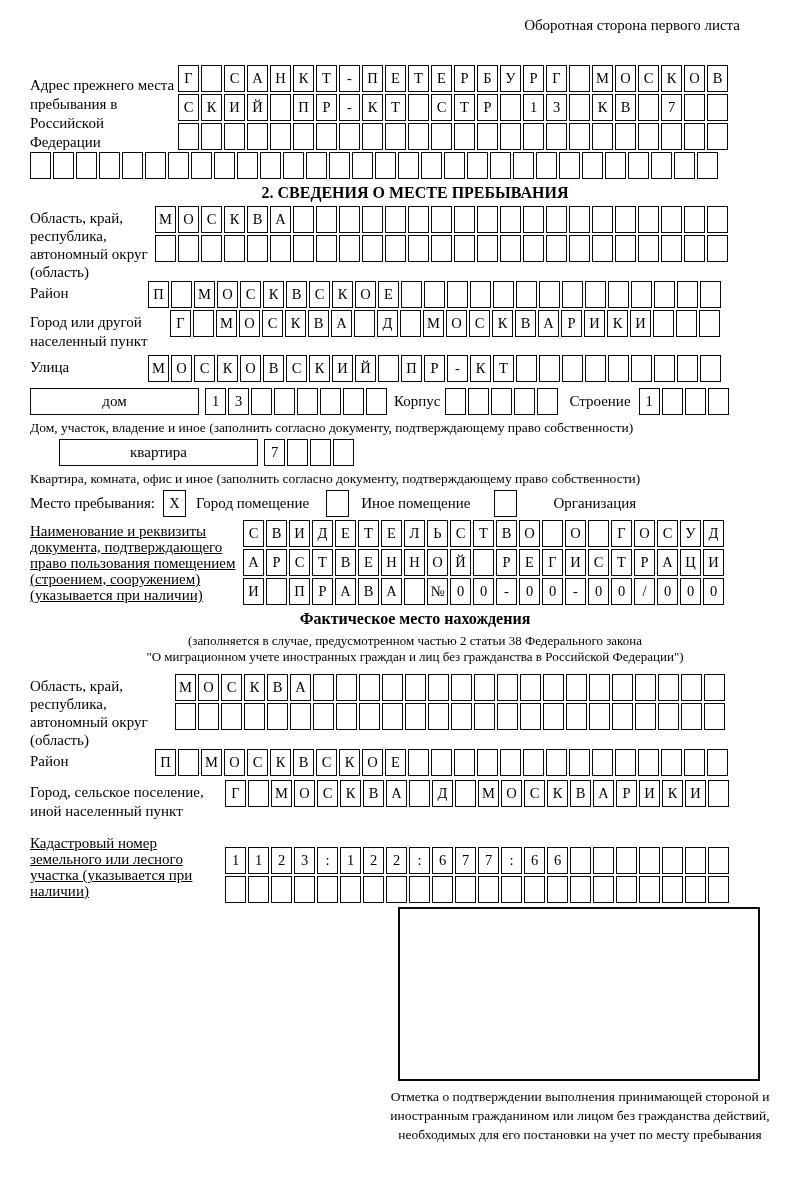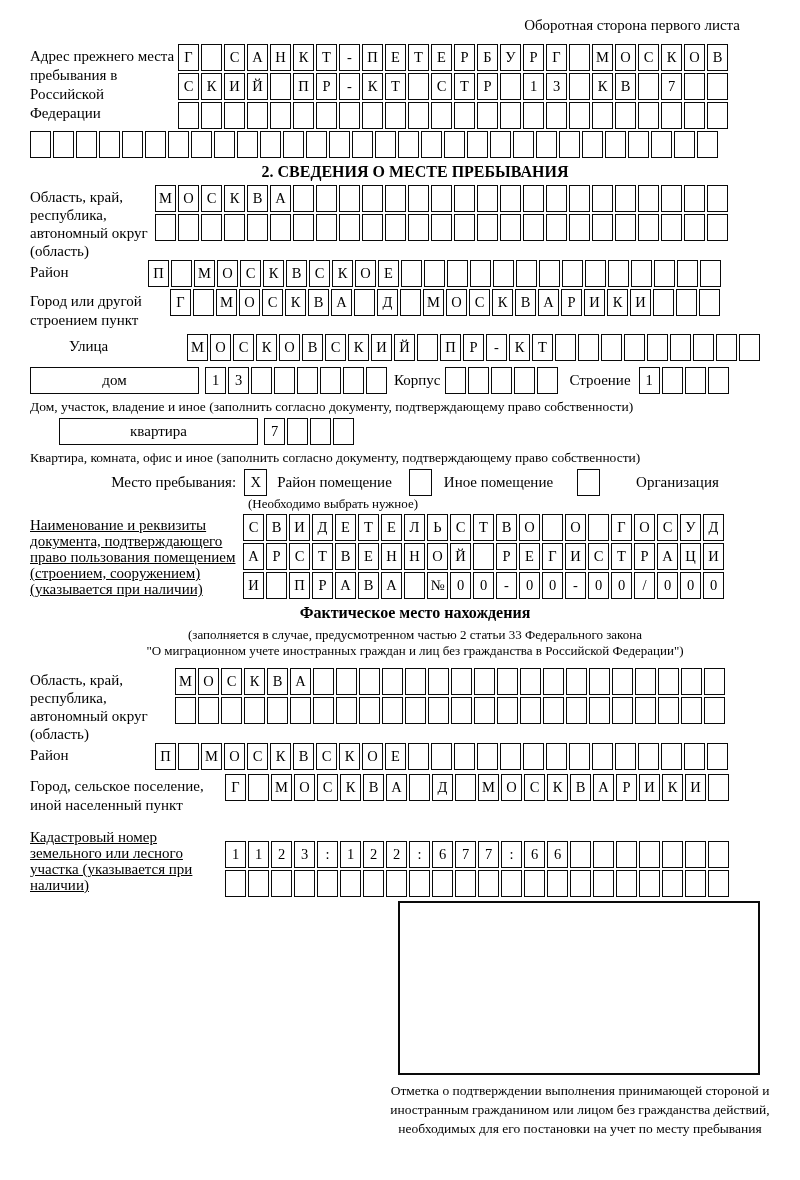--- a/index.html
+++ b/index.html
@@ -46,21 +46,21 @@
     font-size:13.5px;line-height:19px;
   }
 </style>
 </head>
 <body>
 
 <div class="page">
 
   <div class="header-note">Оборотная сторона первого листа</div>
 
-  <div class="field" style="margin-top:9px;">
+  <div class="field" style="margin-top:30px;align-items:flex-end;">
     <div class="flabel" style="width:148px;">Адрес прежнего места пребывания в Российской Федерации</div>
     <div class="rows">
       <div class="boxrow">
           <span class="cell">Г</span>
           <span class="cell"></span>
           <span class="cell">С</span>
           <span class="cell">А</span>
           <span class="cell">Н</span>
           <span class="cell">К</span>
           <span class="cell">Т</span>
@@ -258,21 +258,21 @@
           <span class="cell"></span>
           <span class="cell"></span>
           <span class="cell"></span>
           <span class="cell"></span>
           <span class="cell"></span>
         </div>
       </div>
   </div>
 
   <div class="field" style="margin-top:0;">
-    <div class="flabel" style="width:140px;">Город или другой строением пункт</div>
+    <div class="flabel" style="width:140px;">Город или другой населенный пункт</div>
     <div class="rows">
         <div class="boxrow">
           <span class="cell">Г</span>
           <span class="cell"></span>
           <span class="cell">М</span>
           <span class="cell">О</span>
           <span class="cell">С</span>
           <span class="cell">К</span>
           <span class="cell">В</span>
           <span class="cell">А</span>
@@ -289,21 +289,21 @@
           <span class="cell">И</span>
           <span class="cell">К</span>
           <span class="cell">И</span>
           <span class="cell"></span>
           <span class="cell"></span>
           <span class="cell"></span>
         </div>
       </div>
   </div>
 
-  <div class="field" style="margin-top:4px;margin-left:39px;">
+  <div class="field" style="margin-top:4px;">
     <div class="flabel" style="width:118px;">Улица</div>
     <div class="rows">
         <div class="boxrow">
           <span class="cell">М</span>
           <span class="cell">О</span>
           <span class="cell">С</span>
           <span class="cell">К</span>
           <span class="cell">О</span>
           <span class="cell">В</span>
           <span class="cell">С</span>
@@ -367,30 +367,29 @@
     </div>
     <div class="boxrow" style="margin-left:6px;">
         <span class="cell">7</span>
         <span class="cell"></span>
         <span class="cell"></span>
         <span class="cell"></span>
       </div>
   </div>
   <div class="note-left">Квартира, комната, офис и иное (заполнить согласно документу, подтверждающему право собственности)</div>
 
-  <div class="inline-row" style="margin-top:4px;justify-content:center;">
+  <div class="inline-row" style="margin-top:4px;">
     <div class="inline-lbl">Место пребывания:</div>
     <span class="cell cb" style="margin-left:8px;">X</span>
-    <div class="inline-lbl" style="margin-left:10px;">Район помещение</div>
+    <div class="inline-lbl" style="margin-left:10px;">Город помещение</div>
     <span class="cell cb" style="margin-left:17px;"></span>
     <div class="inline-lbl" style="margin-left:12px;">Иное помещение</div>
     <span class="cell cb" style="margin-left:24px;"></span>
     <div class="inline-lbl" style="margin-left:36px;">Организация</div>
   </div>
-  <div class="small" style="margin-left:218px;margin-top:1px;">(Необходимо выбрать нужное)</div>
 
   <div class="field" style="margin-top:3px;">
     <div class="flabel lh17" style="width:213px;">Наименование и реквизиты документа, подтверждающего право пользования помещением (строением, сооружением) (указывается при наличии)</div>
     <div class="rows">
       <div class="boxrow">
           <span class="cell">С</span>
           <span class="cell">В</span>
           <span class="cell">И</span>
           <span class="cell">Д</span>
           <span class="cell">Е</span>
@@ -454,21 +453,21 @@
           <span class="cell">0</span>
           <span class="cell">/</span>
           <span class="cell">0</span>
           <span class="cell">0</span>
           <span class="cell">0</span>
         </div>
     </div>
   </div>
 
   <div class="center h-bold" style="margin-top:2px;">Фактическое место нахождения</div>
-  <div class="center small" style="margin-top:4px;line-height:16px;">(заполняется в случае, предусмотренном частью 2 статьи 33 Федерального закона</div>
+  <div class="center small" style="margin-top:4px;line-height:16px;">(заполняется в случае, предусмотренном частью 2 статьи 38 Федерального закона</div>
   <div class="center small" style="line-height:16px;">"О миграционном учете иностранных граждан и лиц без гражданства в Российской Федерации")</div>
 
   <div class="field" style="margin-top:9px;">
     <div class="flabel lh18" style="width:145px;">Область, край, республика, автономный округ (область)</div>
     <div class="rows">
       <div class="boxrow">
           <span class="cell">М</span>
           <span class="cell">О</span>
           <span class="cell">С</span>
           <span class="cell">К</span>

